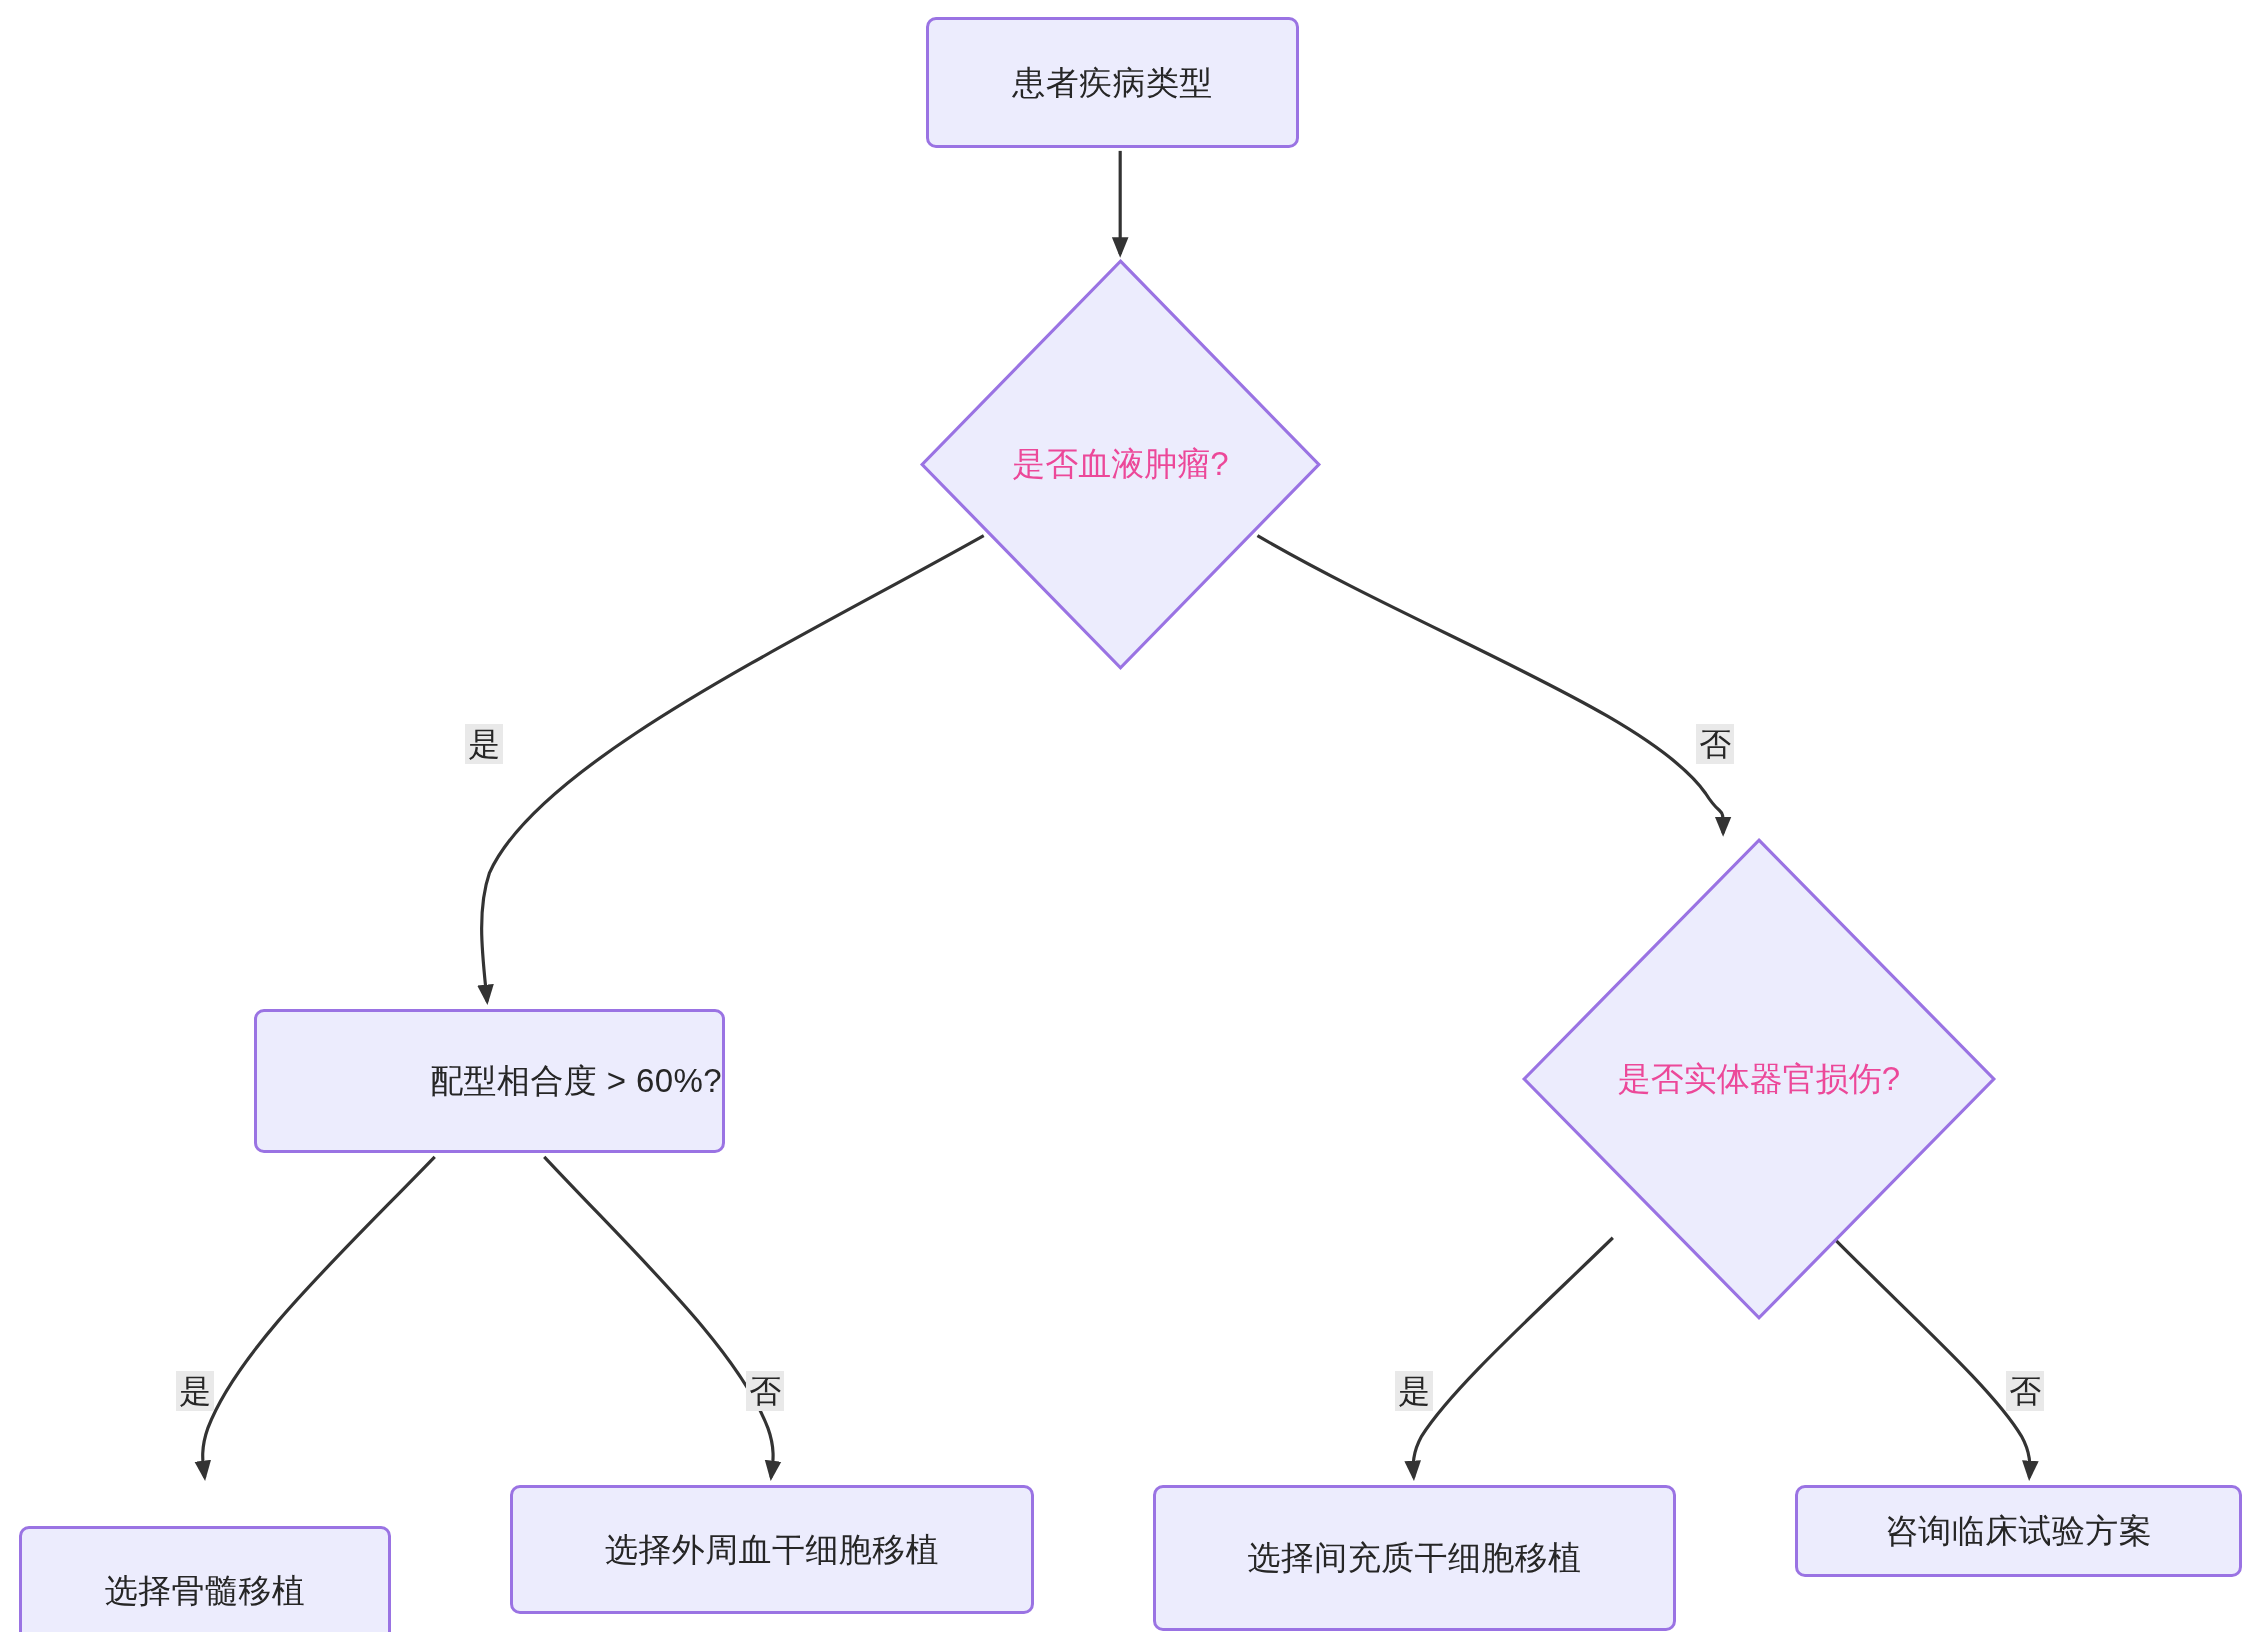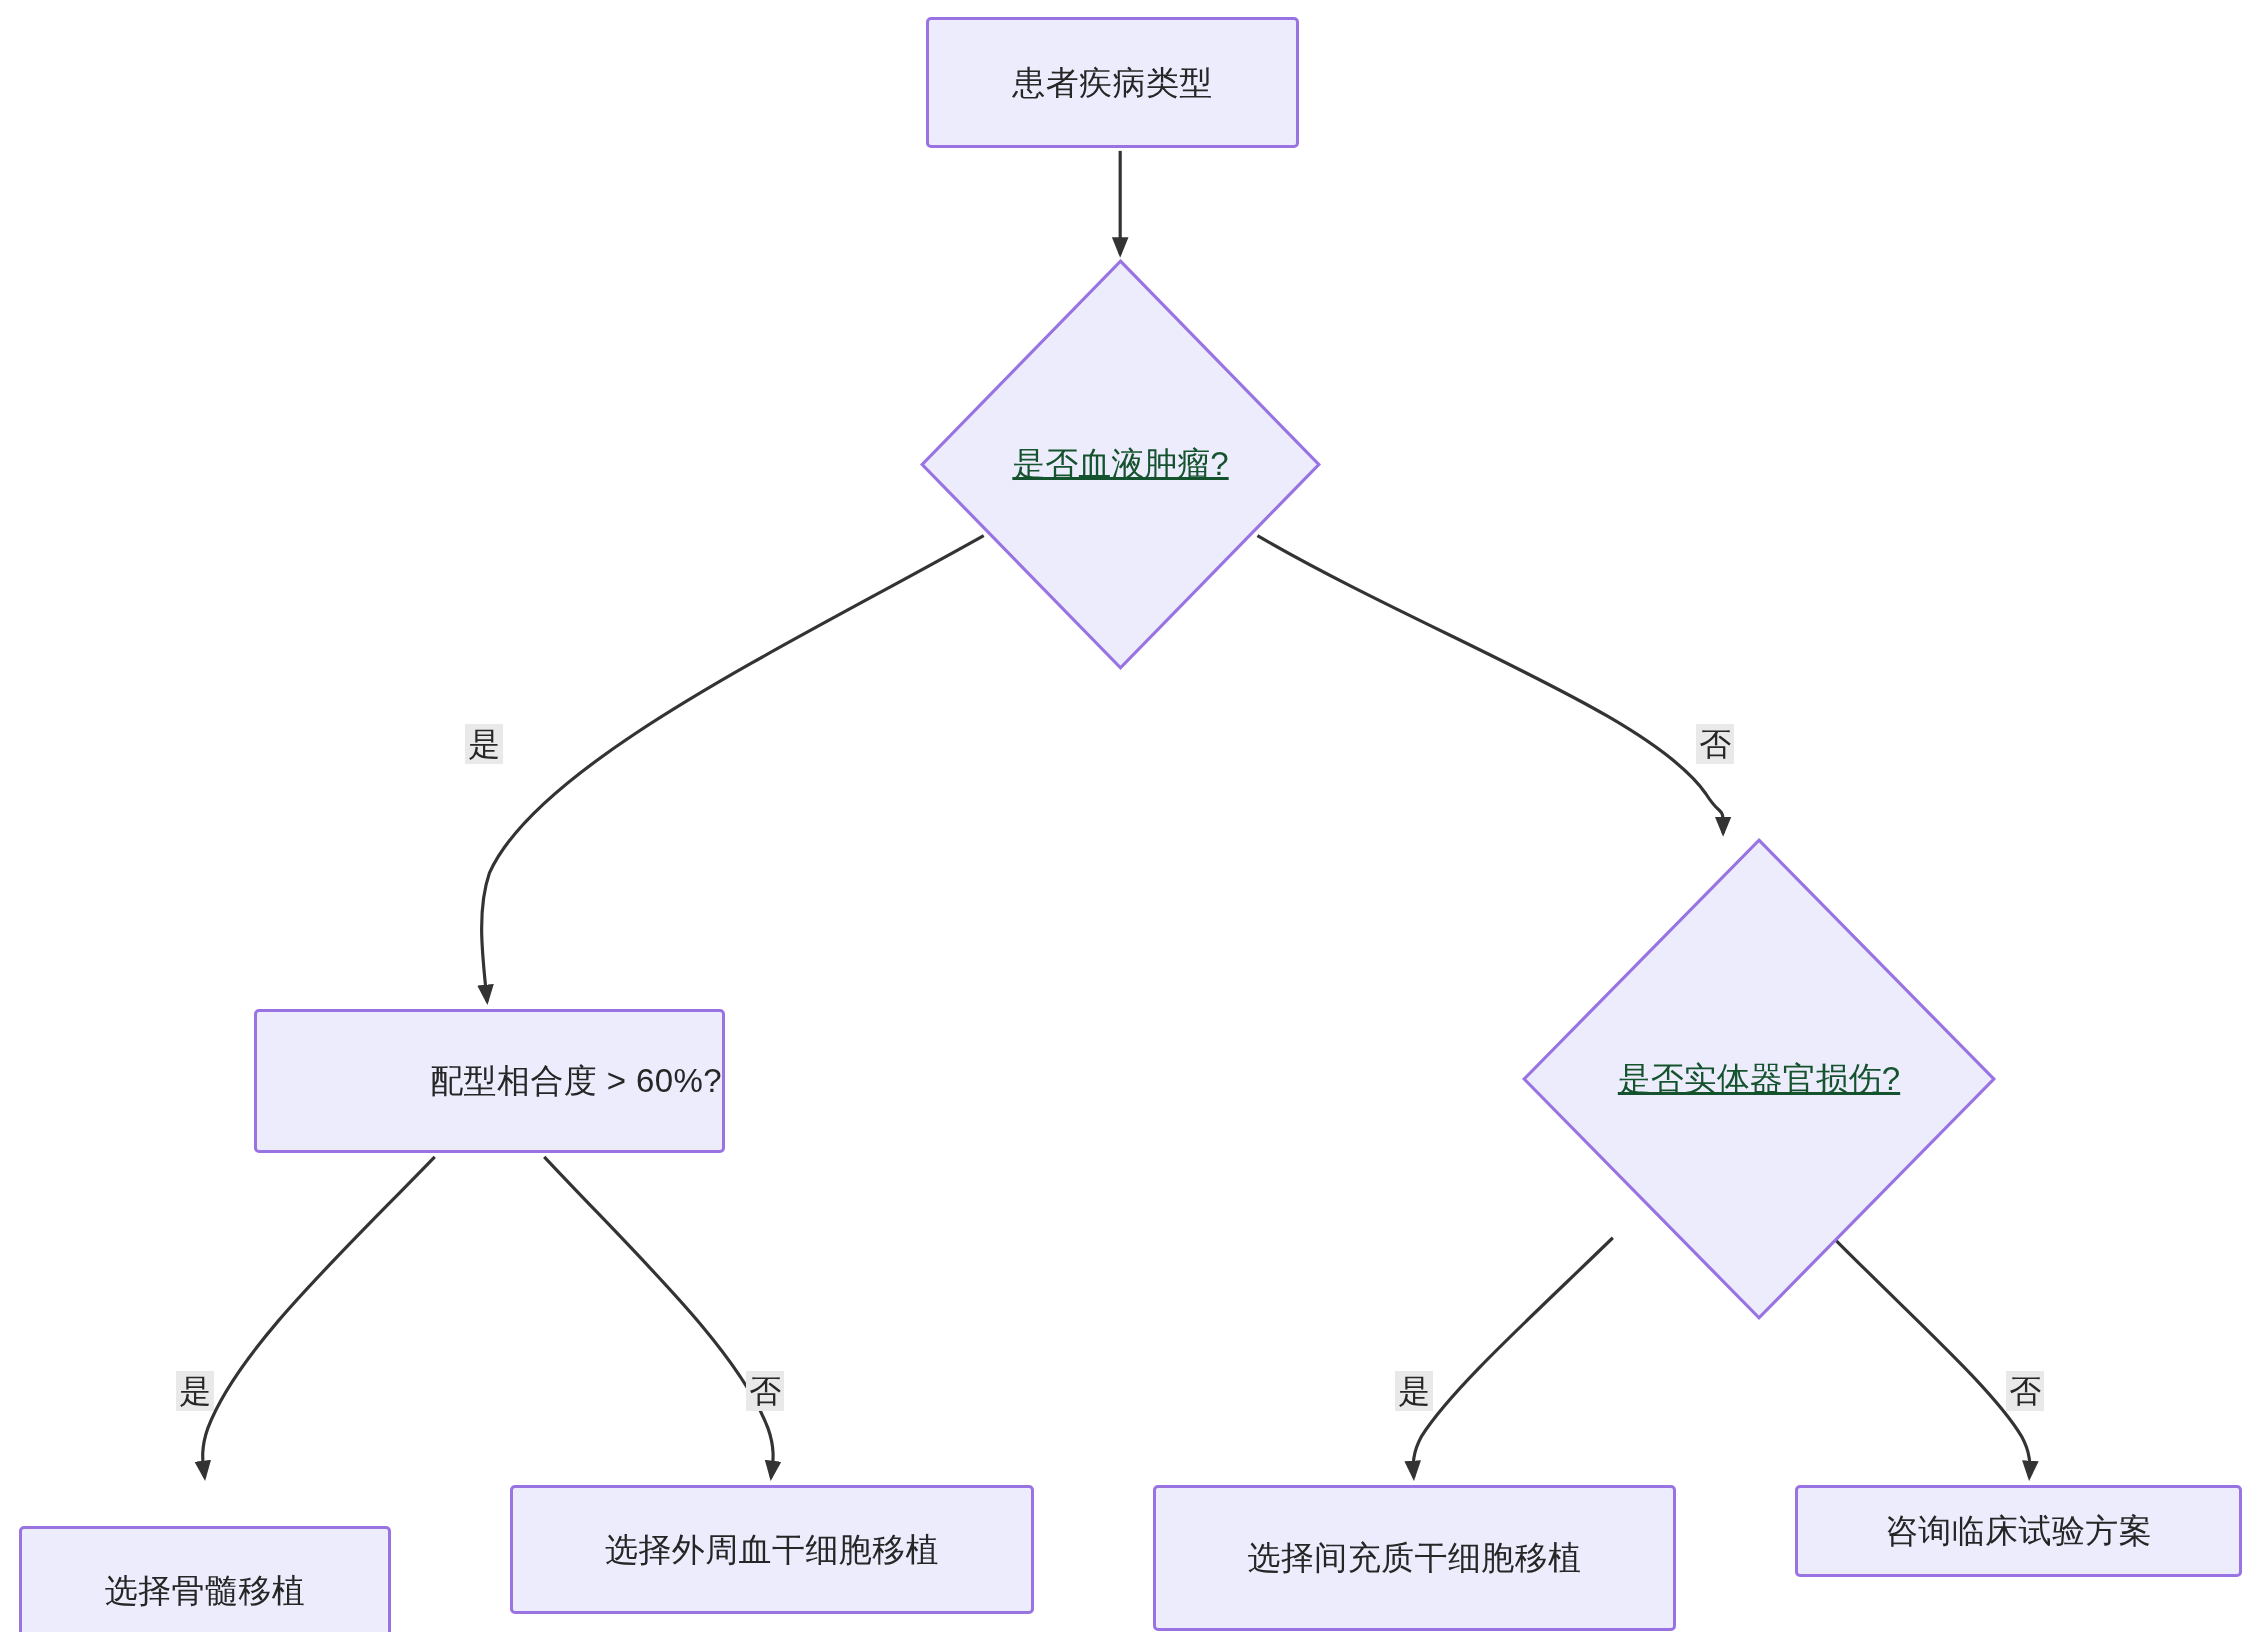--- a/index.html
+++ b/index.html
@@ -32,21 +32,21 @@
     position: absolute;
     box-sizing: border-box;
     display: flex;
     align-items: center;
     justify-content: center;
     text-align: center;
   }
   .node-rect {
     background: #ececfd;
     border: 3.2px solid #9a73e3;
-    border-radius: 5px;
+    border-radius: 10px;
   }
   .node-label {
     color: #262626;
     font-size: 33px;
     line-height: 1.25;
     letter-spacing: 0.4px;
     white-space: nowrap;
   }
   .node-diamond {
     background: transparent;
@@ -55,24 +55,23 @@
   .diamond-shape {
     position: absolute;
     left: 0;
     top: 0;
     width: 100%;
     height: 100%;
   }
   .diamond-label {
     position: relative;
     z-index: 2;
-    color: #14532d;
+    color: #ec4899;
     font-size: 33px;
     white-space: nowrap;
-    text-decoration: underline;
   }
   .edge-label {
     position: absolute;
     background: #e9e9e9;
     color: #262626;
     font-size: 32px;
     line-height: 1.15;
     padding: 1.6px 3.2px;
     white-space: nowrap;
     box-sizing: border-box;

